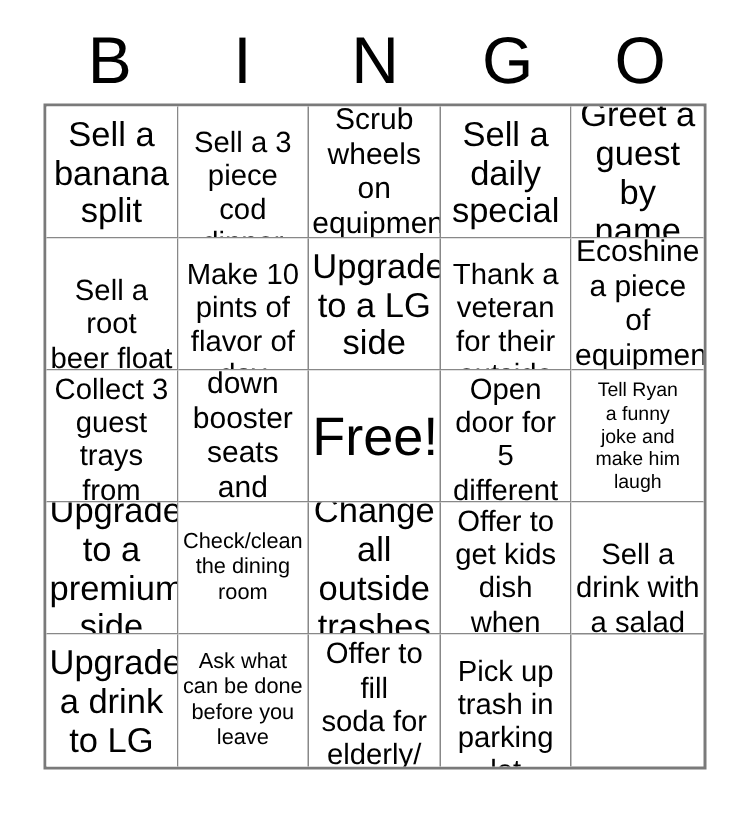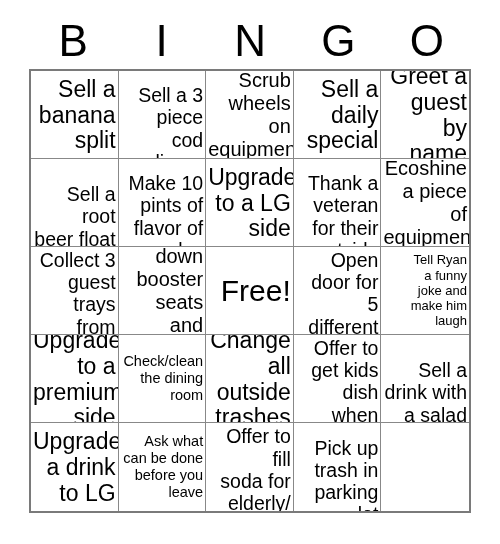--- a/index.html
+++ b/index.html
@@ -55,37 +55,37 @@
     box-sizing: border-box;
     background: #ffffff;
   }
   .cell {
     border-right: 1px solid #888888;
     border-bottom: 1px solid #888888;
     box-sizing: border-box;
     display: flex;
     align-items: center;
     justify-content: center;
-    text-align: right;
+    text-align: center;
     padding: 1px 2px;
     overflow: hidden;
     background: #ffffff;
   }
   .cell:nth-child(5n) { border-right: none; }
   .cell:nth-child(n+21) { border-bottom: none; }
   .cell .cell-text {
     display: block;
     width: 100%;
     line-height: 1.08;
     color: #000000;
     font-family: "Liberation Sans", sans-serif;
     white-space: pre-line;
   }
   
-  .fs-xl .cell-text { font-size: 30px; line-height: 1.1; }
+  .fs-xl .cell-text { font-size: 36px; line-height: 1.1; }
   .fs-lg .cell-text { font-size: 23px; line-height: 1.13; }
   .fs-md .cell-text { font-size: 19.5px; line-height: 1.14; margin-top: 28px; }
   .fs-sm .cell-text { font-size: 20px; line-height: 1.15; }
   .fs-xs .cell-text { font-size: 14.5px; line-height: 1.16; }
   .fs-xxs .cell-text { font-size: 13px; line-height: 1.17; }
 </style>
 </head>
 <body>
 
 <div id="card">

